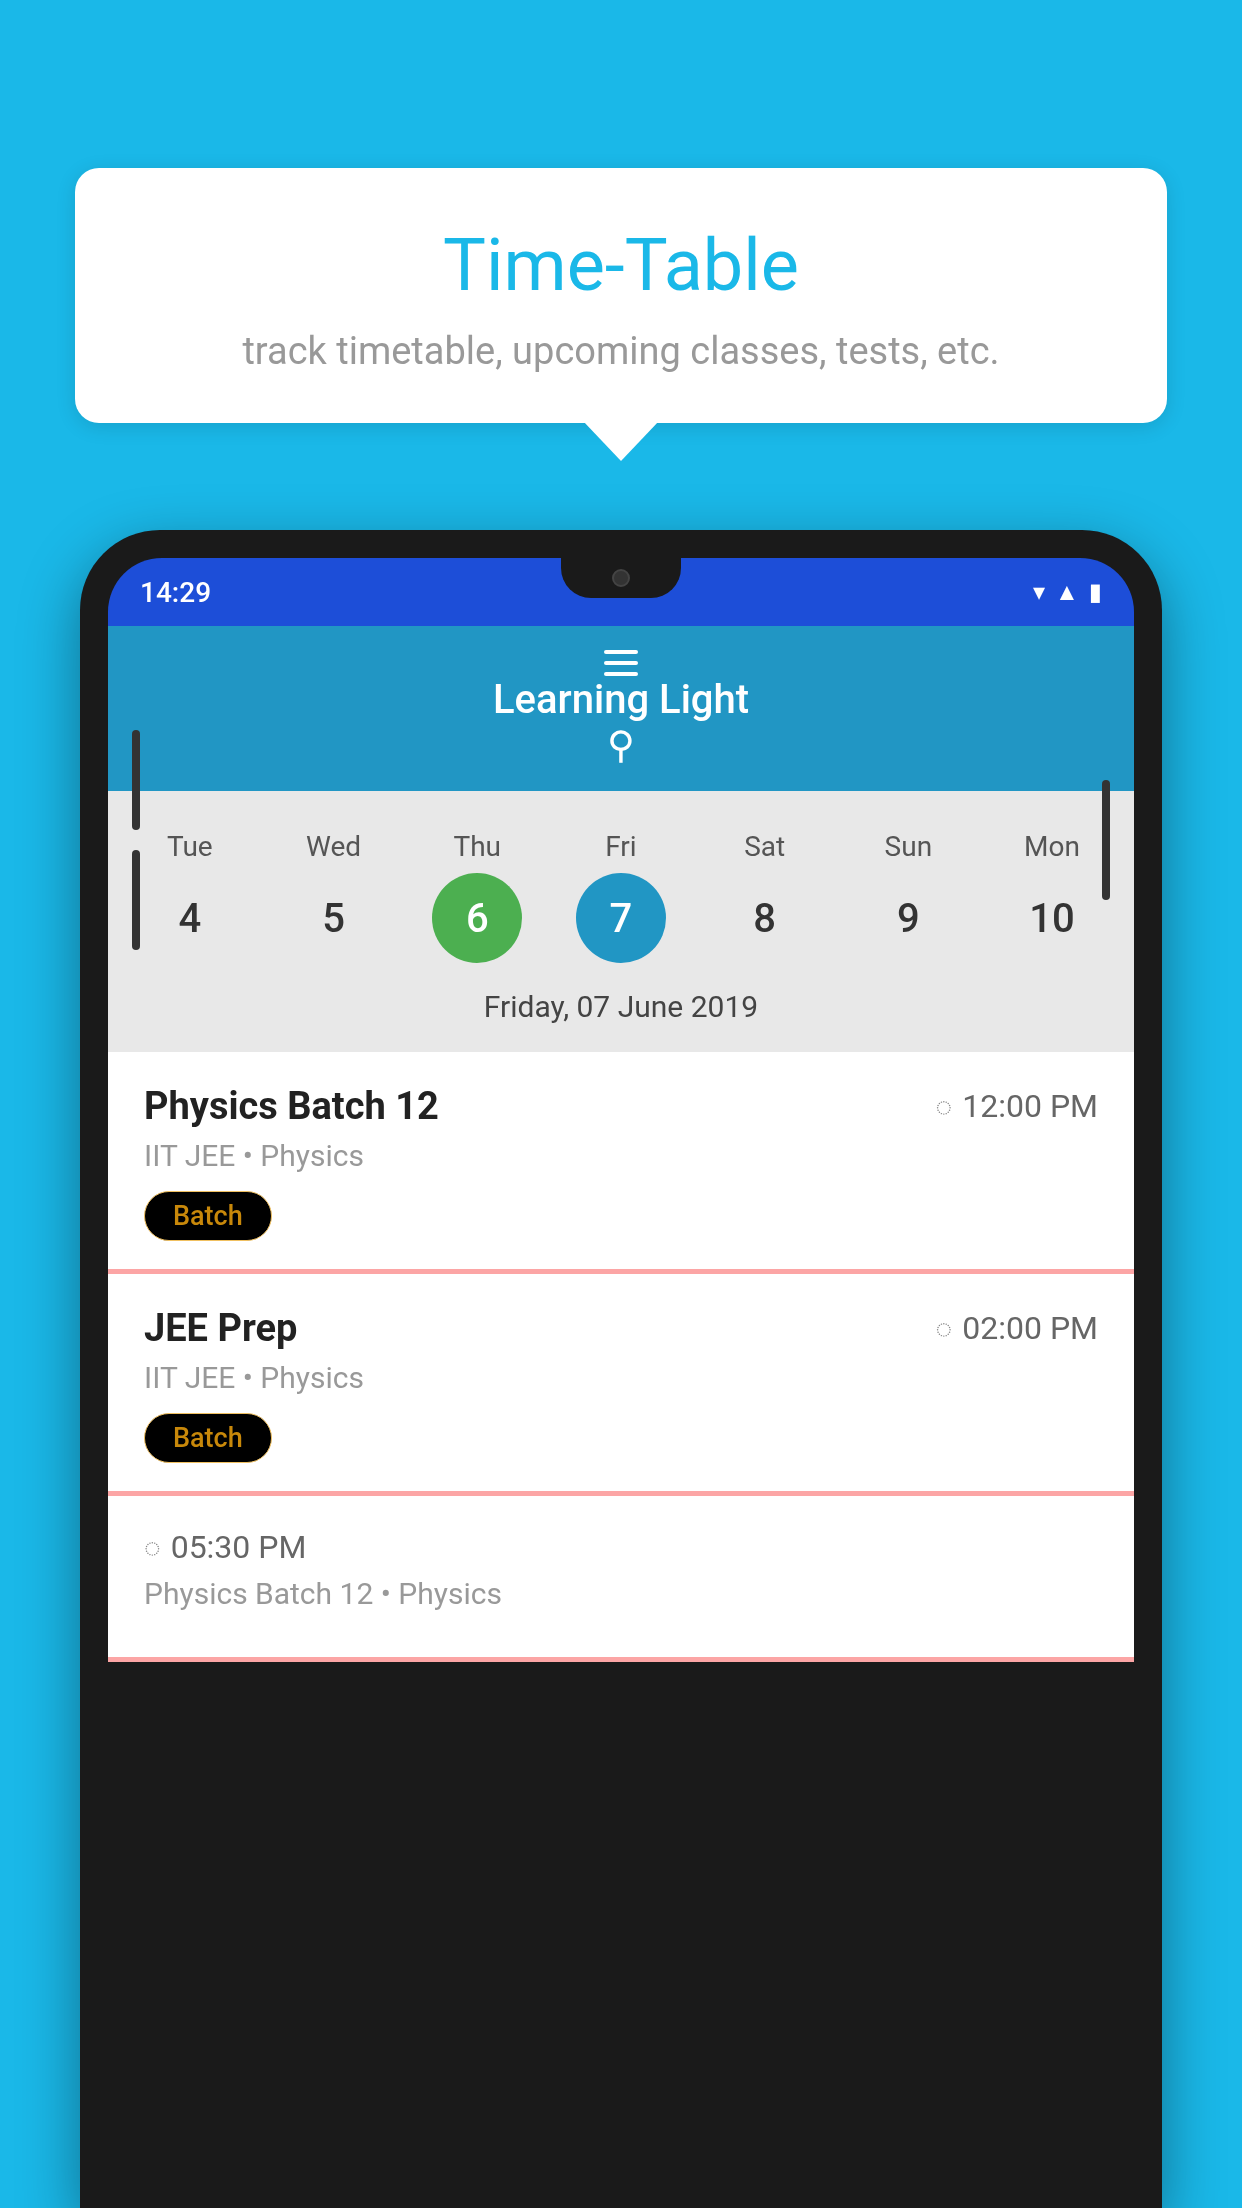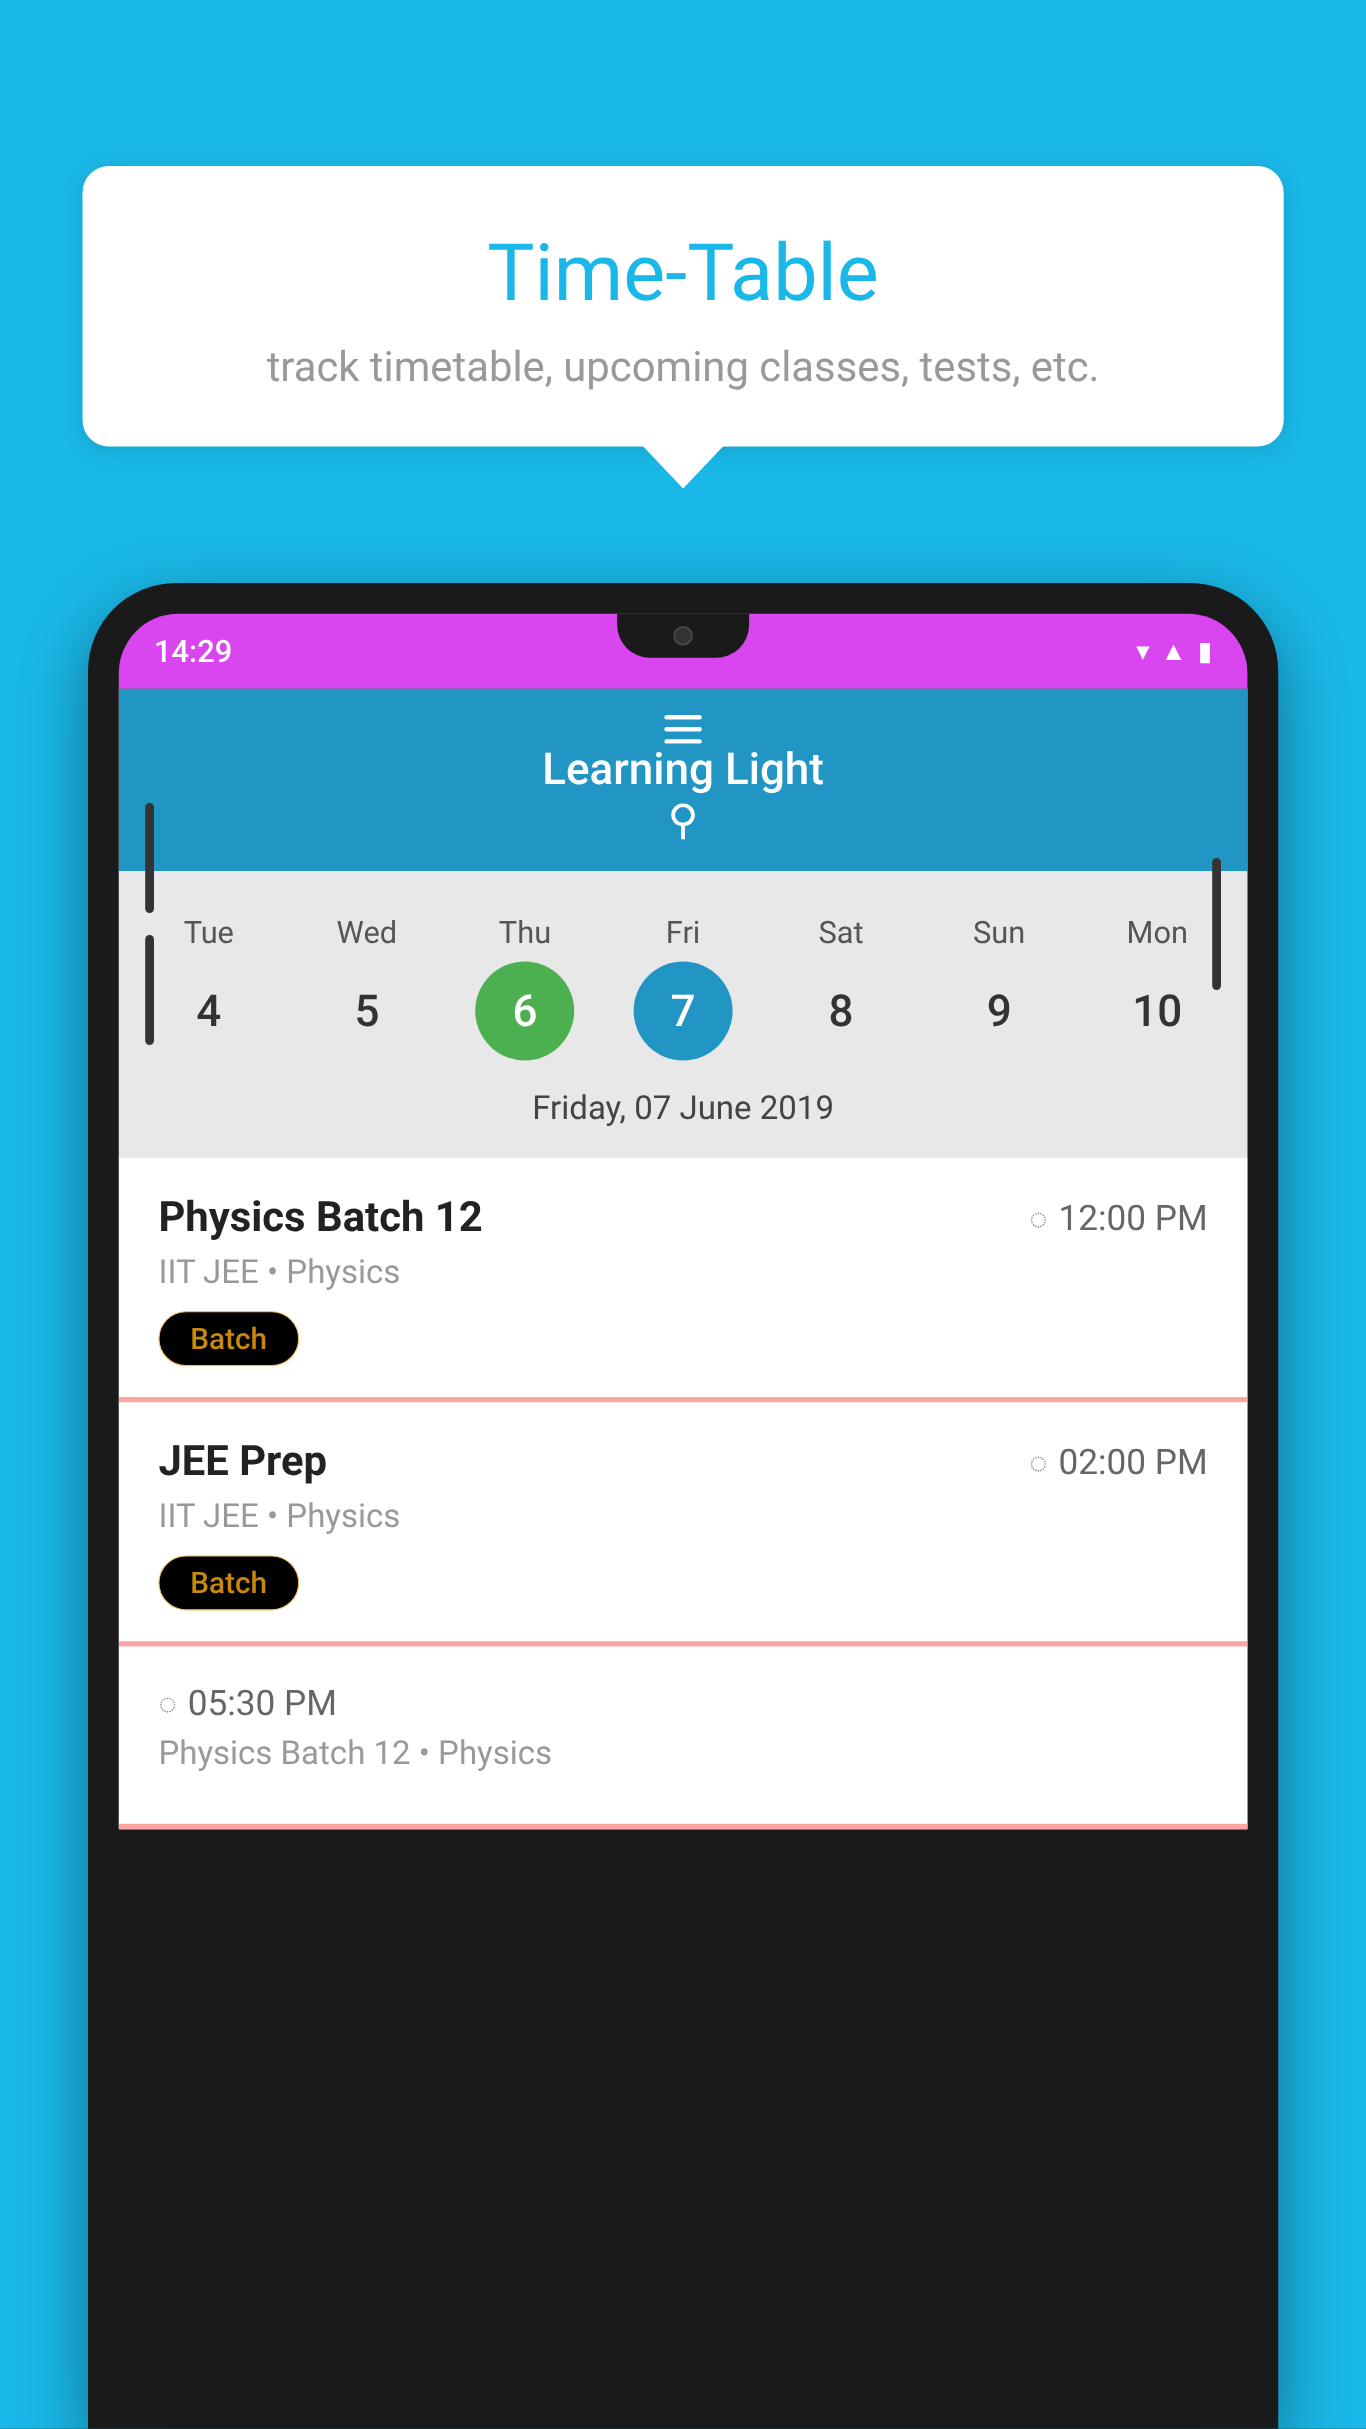--- a/index.html
+++ b/index.html
@@ -10,21 +10,21 @@
       height: 2208px;
       background-color: #1ab8e8;
       font-family: 'Roboto', Arial, sans-serif;
       overflow: hidden;
       position: relative;
     }
 
     
     .tooltip-card {
       position: absolute;
-      top: 151px;
+      top: 168px;
       left: 75px;
       right: 75px;
       background: white;
       border-radius: 24px;
       padding: 55px 60px 50px;
       text-align: center;
       box-shadow: 0 4px 20px rgba(0,0,0,0.12);
     }
 
     .tooltip-card::after {
@@ -64,21 +64,21 @@
       background: #1a1a1a;
       border-radius: 80px 80px 0 0;
       padding: 28px;
       box-shadow: 0 20px 60px rgba(0,0,0,0.4);
     }
 
     
     .phone-top-bar {
       position: relative;
       height: 68px;
-      background: #d946ef;
+      background: #1d4ed8;
       border-radius: 54px 54px 0 0;
       display: flex;
       align-items: center;
       justify-content: space-between;
       padding: 0 32px;
     }
 
     .status-time {
       color: white;
       font-size: 28px;

